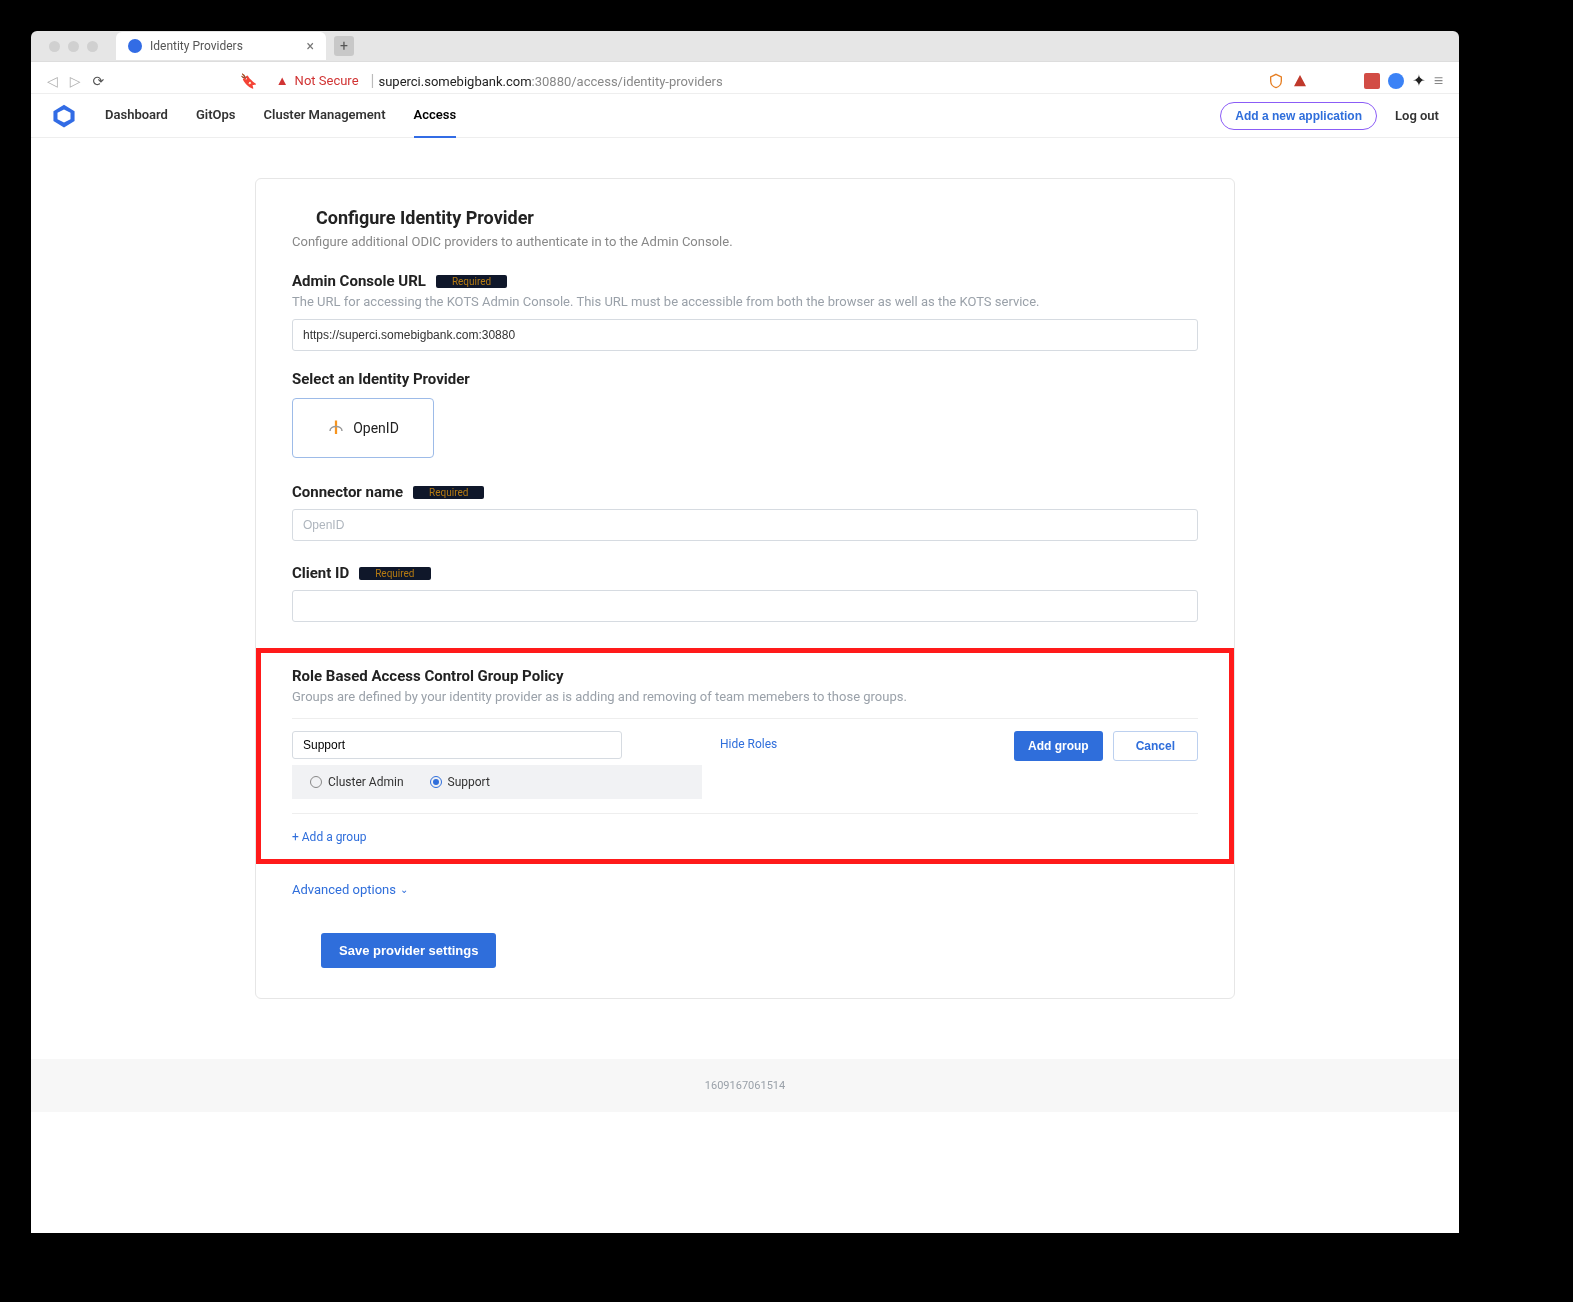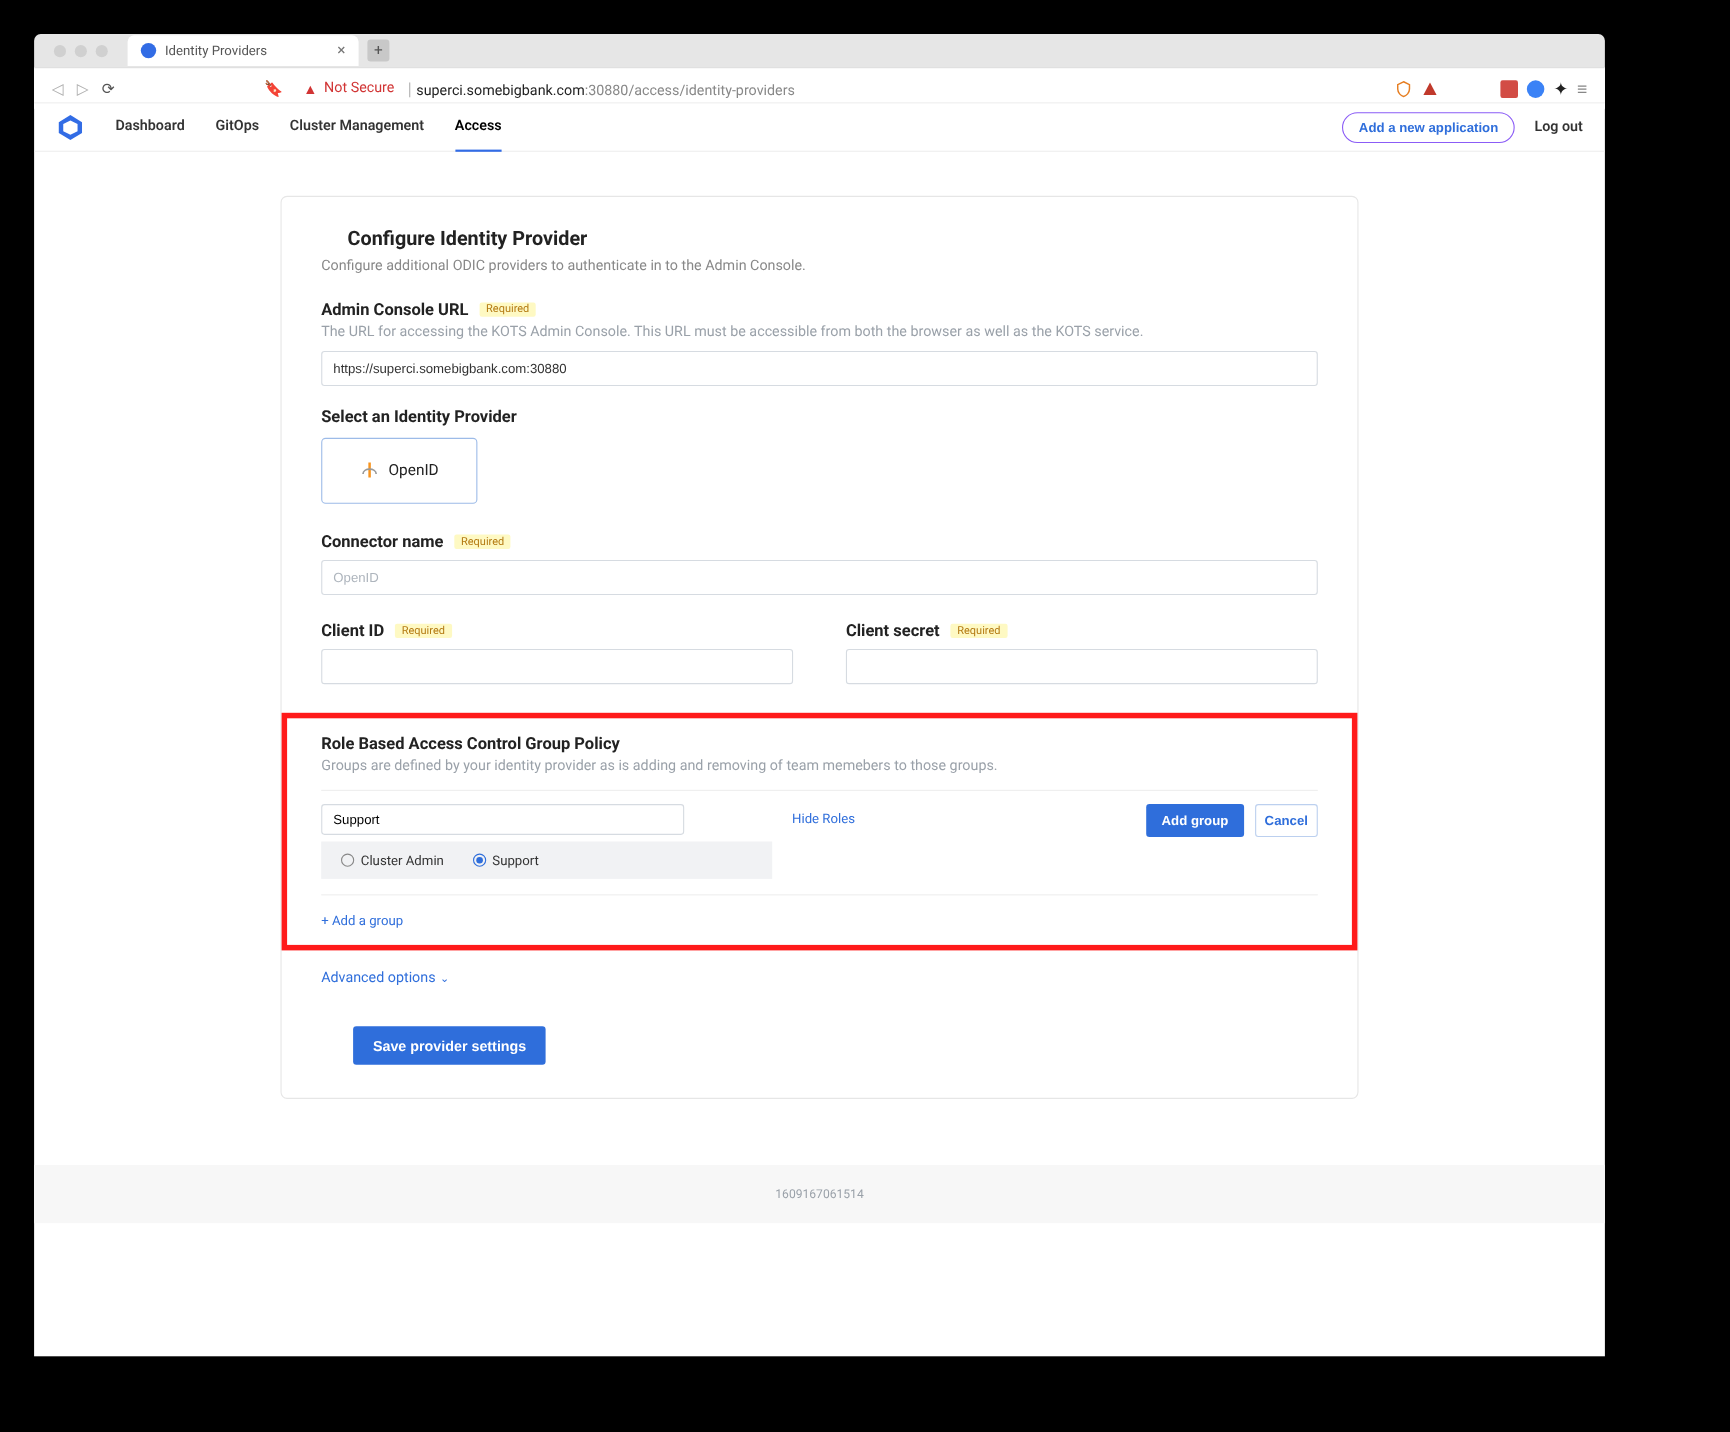--- a/index.html
+++ b/index.html
@@ -40,41 +40,41 @@
 .nav-link.active { border-bottom: 2px solid #326ce5; color: #000; }
 .nav-right { margin-left: auto; display: flex; align-items: center; gap: 18px; }
 .btn-outline-blue { border: 1px solid #8b5cf6; color: #2f6edb; background: #fff; border-radius: 16px; padding: 6px 14px; font-size: 12px; font-weight: 600; cursor: pointer; }
 .logout { font-size: 13px; color: #333; font-weight: 600; }
 
 .page-wrap { display: flex; justify-content: center; padding: 40px 0 0 0; }
 .card { width: 980px; border: 1px solid #e6e6e6; border-radius: 6px; padding: 28px 36px 30px 36px; }
 .card h1 { font-size: 18px; font-weight: 700; color: #222; margin-bottom: 6px; margin-left: 24px; }
 .card .sub { font-size: 13px; color: #888; margin-bottom: 22px; }
 .section-label { font-size: 15px; font-weight: 700; color: #222; display: inline-block; }
-.req-badge { display: inline-block; background: #fef9c3; color: #b47a12; font-size: 10px; padding: 1px 6px; border-radius: 2px; margin-left: 6px; vertical-align: middle; }
+.req-badge { display: inline-block; background: #0f172a; color: #b47a12; font-size: 10px; padding: 1px 16px; border-radius: 2px; margin-left: 6px; vertical-align: middle; }
 .helptext { font-size: 13px; color: #9aa1a9; margin-top: 4px; margin-bottom: 10px; }
 .text-input { width: 100%; border: 1px solid #d6dbe1; border-radius: 3px; padding: 8px 10px; font-size: 12px; color: #333; }
 .text-input::placeholder { color: #aeb5bd; }
 .openid-card { border: 1px solid #9dbbe8; border-radius: 4px; width: 142px; height: 60px; display: flex; align-items: center; justify-content: center; gap: 8px; margin-top: 10px; margin-bottom: 24px; cursor: pointer; }
 .openid-logo { width: 18px; height: 18px; }
 .two-col { display: flex; gap: 48px; margin-top: 18px; }
 .col { flex: 1; }
 .field-block { margin-bottom: 18px; }
 .q-icon { display:inline-flex; width:14px; height:14px; border:1px solid #bbb; border-radius:50%; align-items:center; justify-content:center; font-size:9px; color:#999; margin-left:4px; vertical-align:middle; }
 
 .rbac-highlight { border: 5px solid #ff1a1a; margin: 8px -36px 0 -36px; padding: 14px 31px 14px 31px; }
 .rbac-title { font-size: 15px; font-weight: 700; color: #222; }
 .rbac-sub { font-size: 13px; color: #9aa1a9; margin-top: 4px; }
 .rbac-divider { border: none; border-top: 1px solid #eee; margin: 14px 0 12px 0; }
 .rbac-row { display: flex; align-items: flex-start; gap: 18px; }
 .group-input { width: 330px; border: 1px solid #d6dbe1; border-radius: 3px; padding: 6px 10px; font-size: 12px; }
 .hide-roles { font-size: 12px; color: #2f6edb; cursor: pointer; padding-top: 6px; }
 .rbac-buttons { margin-left: auto; display: flex; gap: 10px; align-items: center; }
 .btn-primary { background: #2f6edb; color: #fff; border: none; border-radius: 3px; padding: 8px 14px; font-size: 12px; font-weight: 600; cursor: pointer; }
-.btn-outline { background: #fff; color: #2f6edb; border: 1px solid #bcd0ef; border-radius: 3px; padding: 7px 8px; font-size: 12px; font-weight: 600; cursor: pointer; }
+.btn-outline { background: #fff; color: #2f6edb; border: 1px solid #bcd0ef; border-radius: 3px; padding: 7px 22px; font-size: 12px; font-weight: 600; cursor: pointer; }
 .roles-box { background: #f1f2f4; padding: 10px 18px; margin-top: 6px; width: 410px; display: flex; gap: 26px; font-size: 12px; color: #333; }
 .radio { display: flex; align-items: center; gap: 6px; cursor: pointer; }
 .radio-dot { width: 12px; height: 12px; border: 1px solid #888; border-radius: 50%; display: inline-flex; align-items: center; justify-content: center; }
 .radio-dot.checked::after { content: ""; width: 6px; height: 6px; background: #2f6edb; border-radius: 50%; }
 .radio-dot.checked { border-color: #2f6edb; }
 .add-group-link { font-size: 12px; color: #2f6edb; cursor: pointer; }
 
 .adv-options { font-size: 13px; color: #2f6edb; cursor: pointer; display: flex; align-items: center; gap: 4px; margin-top: 18px; }
 .chev { font-size: 10px; }
 .save-btn { background: #2f6edb; color: #fff; border: none; border-radius: 3px; padding: 10px 18px; font-size: 13px; font-weight: 600; cursor: pointer; margin-top: 36px; margin-left: 29px; }
@@ -174,25 +174,20 @@
           <div class="col field-block">
             <span class="section-label">Connector name</span>
             <span class="req-badge">Required</span>
             <input class="text-input" style="margin-top: 8px;" placeholder="OpenID">
           </div>
         </div>
 
         <div class="two-col" style="margin-top:4px;">
           <div class="col field-block">
             <span class="section-label">Client ID</span>
-            <span class="req-badge">Required</span>
-            <input class="text-input" style="margin-top: 8px;">
-          </div>
-          <div class="col field-block">
-            <span class="section-label">Client secret</span>
             <span class="req-badge">Required</span>
             <input class="text-input" style="margin-top: 8px;">
           </div>
         </div>
 
         
         <div class="rbac-highlight">
           <div class="rbac-title">Role Based Access Control Group Policy</div>
           <div class="rbac-sub">Groups are defined by your identity provider as is adding and removing of team memebers to those groups.</div>
           <hr class="rbac-divider">

